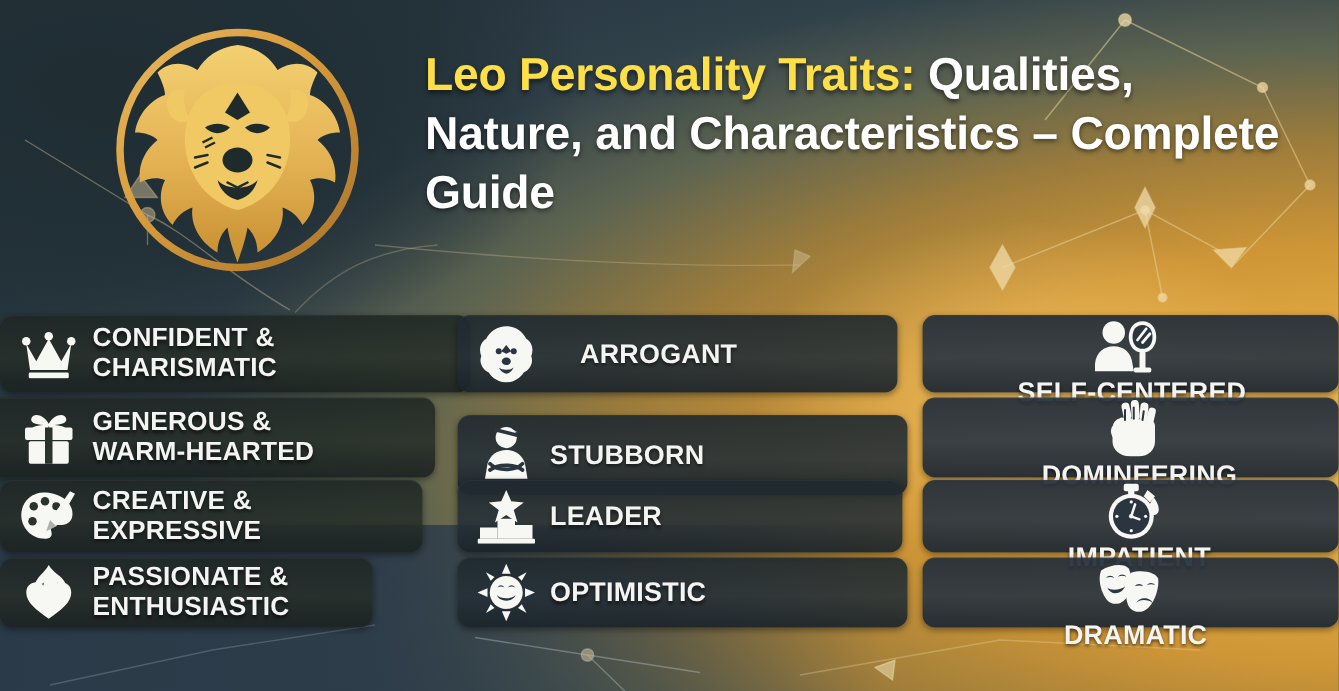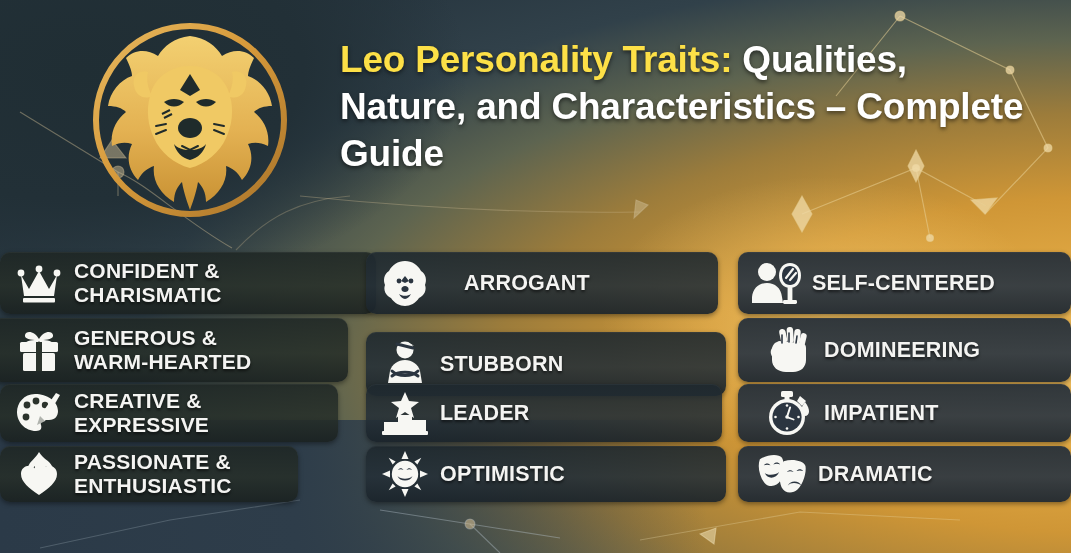--- a/index.html
+++ b/index.html
@@ -57,20 +57,21 @@
     position:absolute;left:0;
     display:flex;align-items:center;
     box-sizing:border-box;
     border-radius:10px;
     background:linear-gradient(180deg, rgba(30,38,36,.88) 0%, rgba(38,46,40,.86) 55%, rgba(26,33,32,.9) 100%);
     box-shadow:0 2px 5px rgba(0,0,0,.40), inset 0 1px 0 rgba(255,255,255,.045);
     padding:0 12px 0 14px;
   }
   .col-3 .card{
     background:linear-gradient(180deg, rgba(33,44,56,.92) 0%, rgba(40,52,66,.90) 55%, rgba(28,38,49,.93) 100%);
+    flex-direction:column;
   }
   .col-2 .card{
     background:linear-gradient(180deg, rgba(30,40,46,.90) 0%, rgba(36,47,55,.88) 55%, rgba(26,35,42,.92) 100%);
   }
 
   .icon{
     flex:0 0 auto;width:50px;height:50px;
     display:flex;align-items:center;justify-content:center;
     margin-right:10px;
   }

